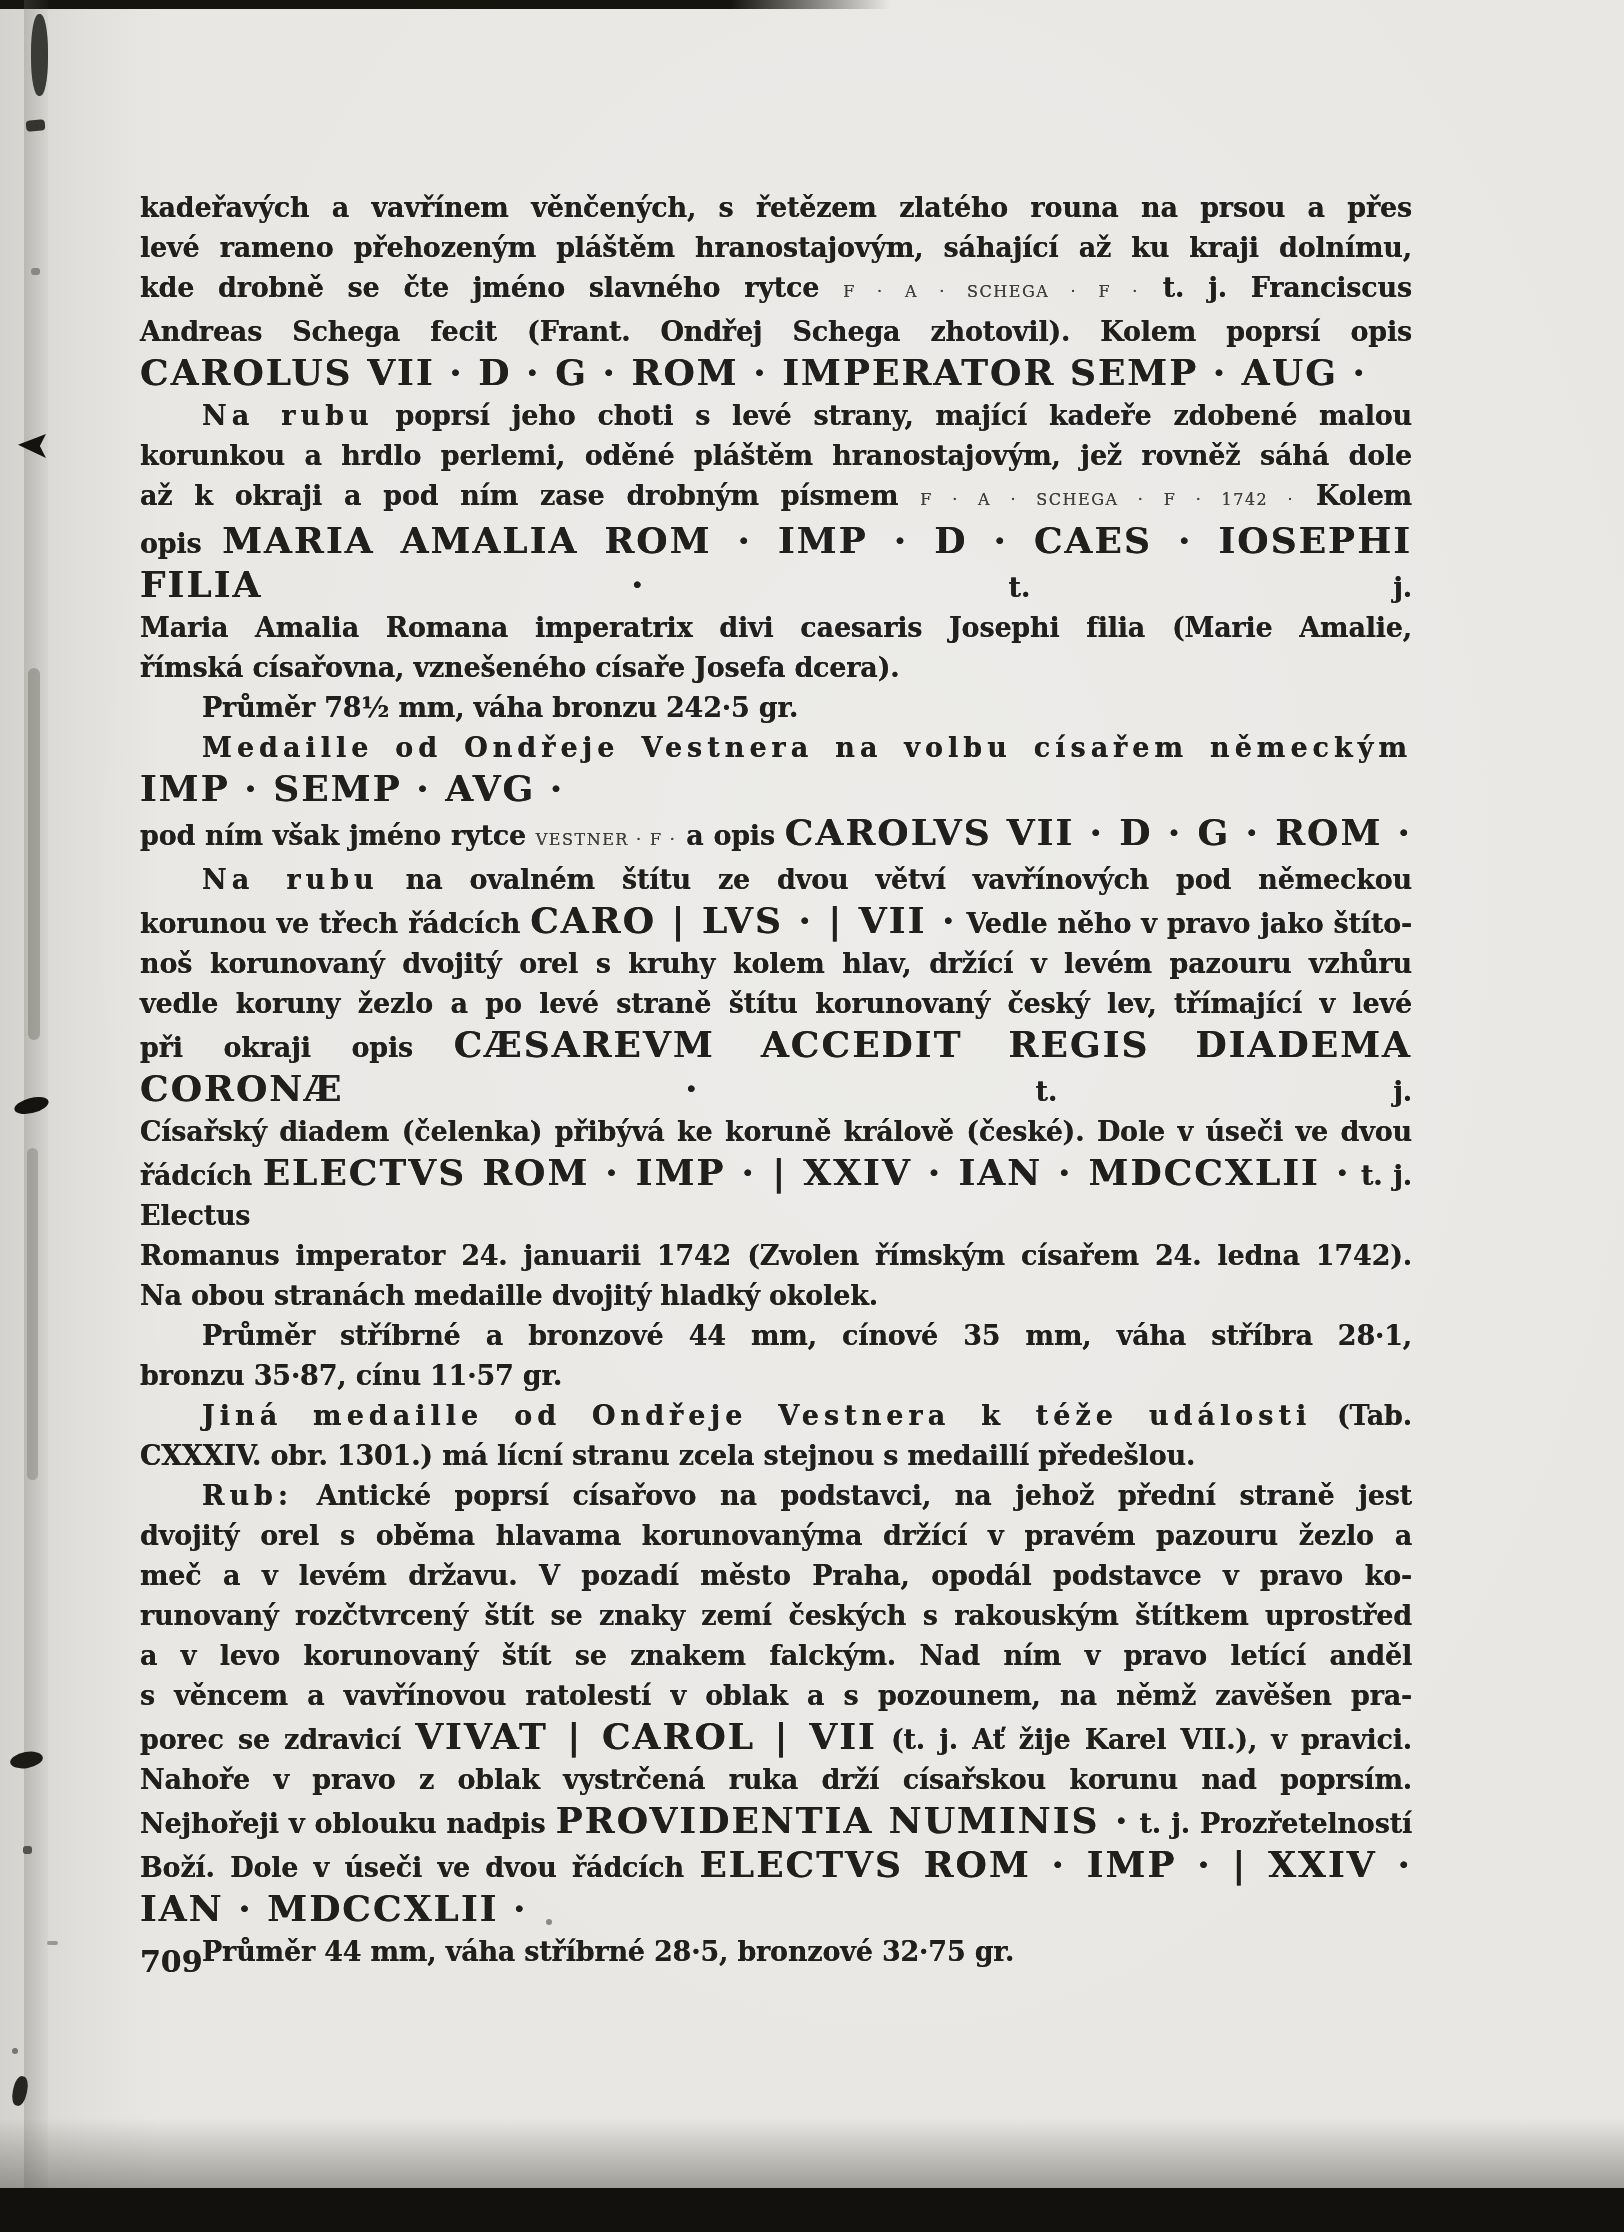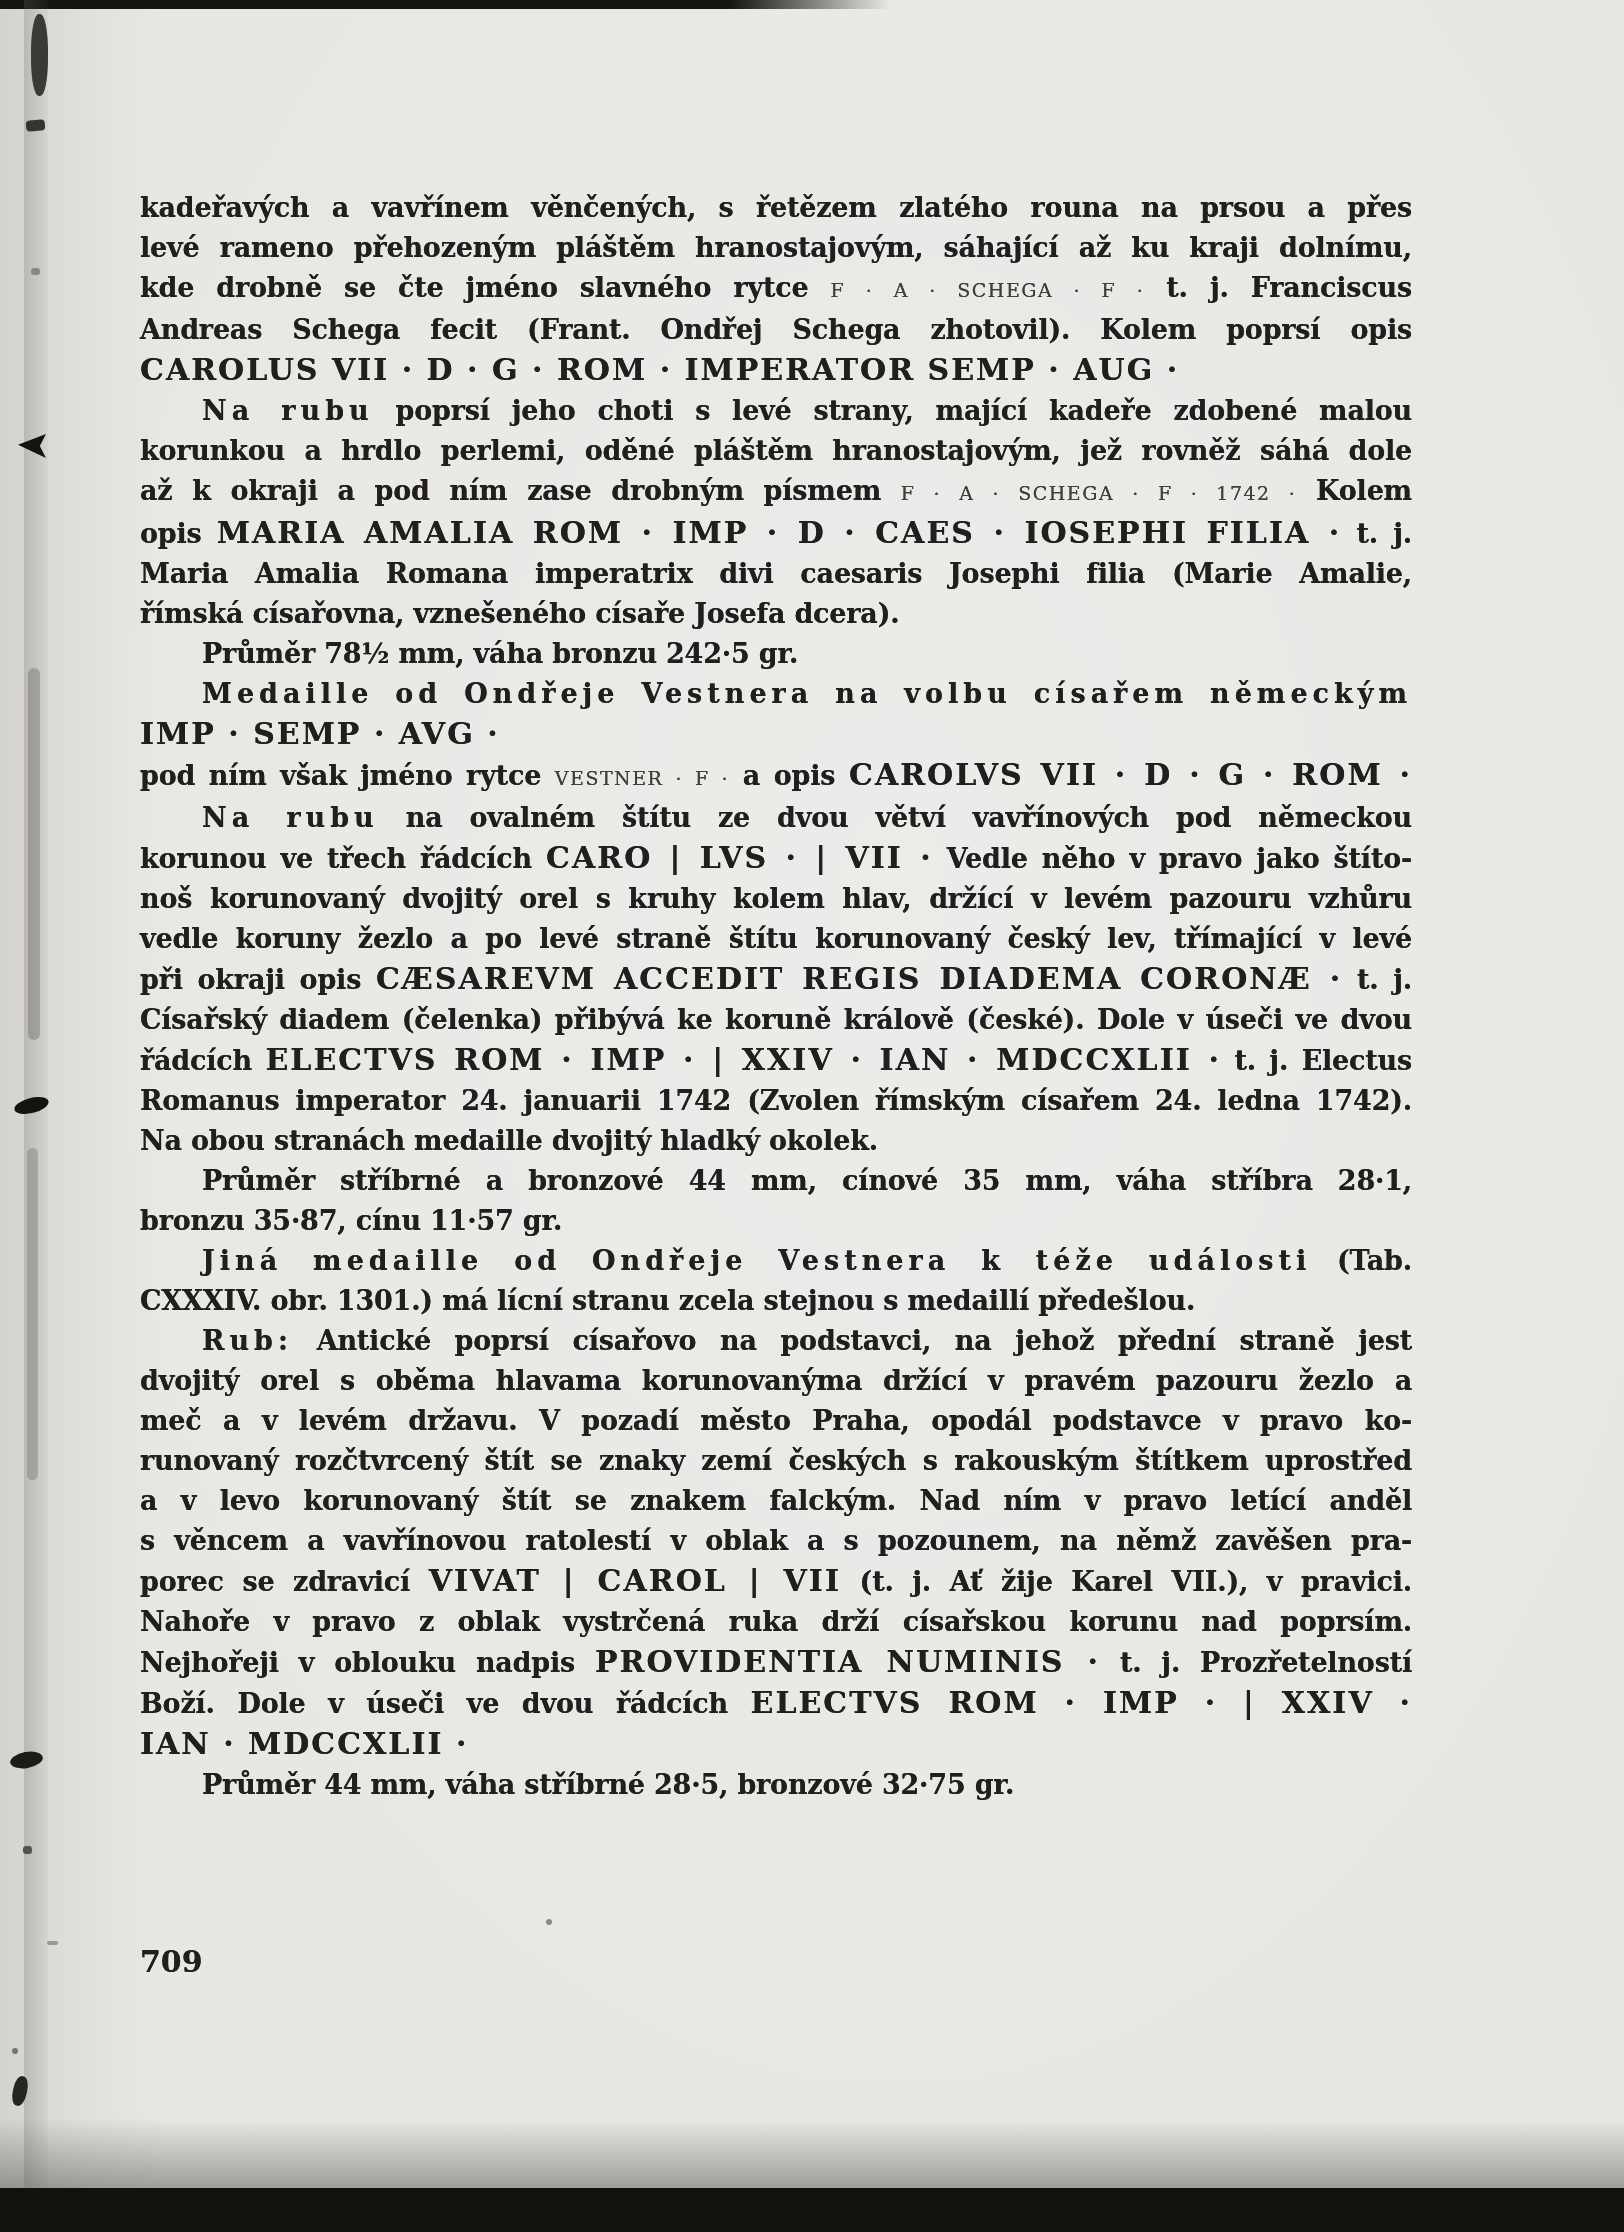--- a/index.html
+++ b/index.html
@@ -45,22 +45,22 @@
   .text-block{position:absolute;left:140px;top:188px;width:1272px;color:#201f1d;}
   .line{
     font-size:27px;line-height:40px;font-weight:700;
     text-align:justify;text-align-last:justify;
     letter-spacing:-0.2px;white-space:normal;
     text-shadow:0 0 0.6px rgba(25,24,22,.8);
   }
   .line.last{text-align-last:left;}
   .line.first{text-indent:62px;}
   .n{}
-  .caps{font-size:30px;letter-spacing:2px;margin-top:28px;}
-  .sc{font-size:19px;letter-spacing:1.5px;font-weight:400;color:#413f3c;}
+  .caps{font-size:36px;letter-spacing:2px;margin-top:28px;}
+  .sc{font-size:16px;letter-spacing:1.5px;font-weight:400;color:#413f3c;}
   .sp{letter-spacing:5px;}
 
   .page-number{
     position:absolute;left:140px;top:1944px;width:1272px;
     text-align:left;font-size:30px;font-weight:700;color:#201f1d;
     text-shadow:0 0 0.6px rgba(25,24,22,.8);
   }
 </style>
 </head>
 <body>

